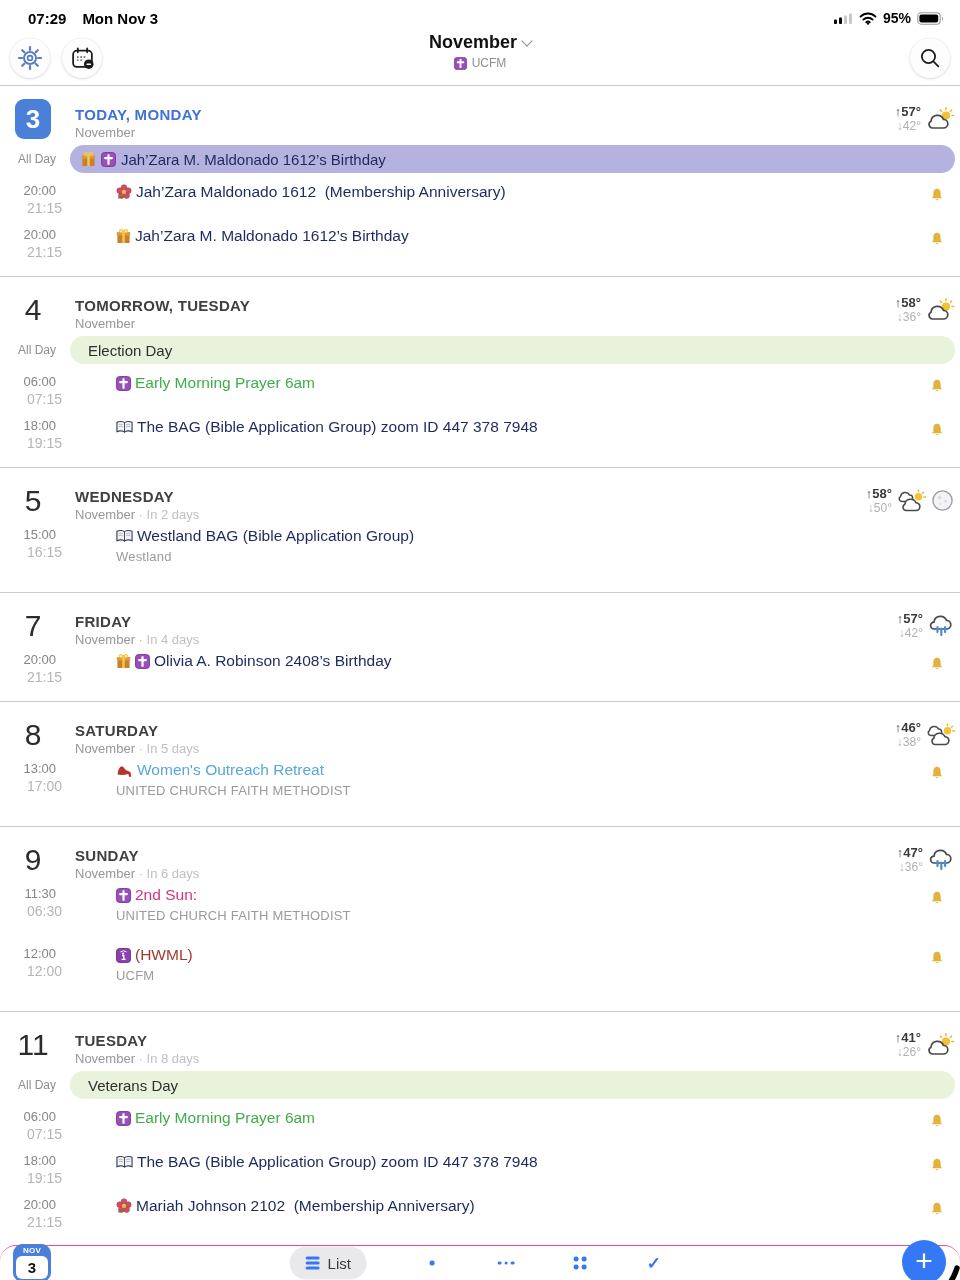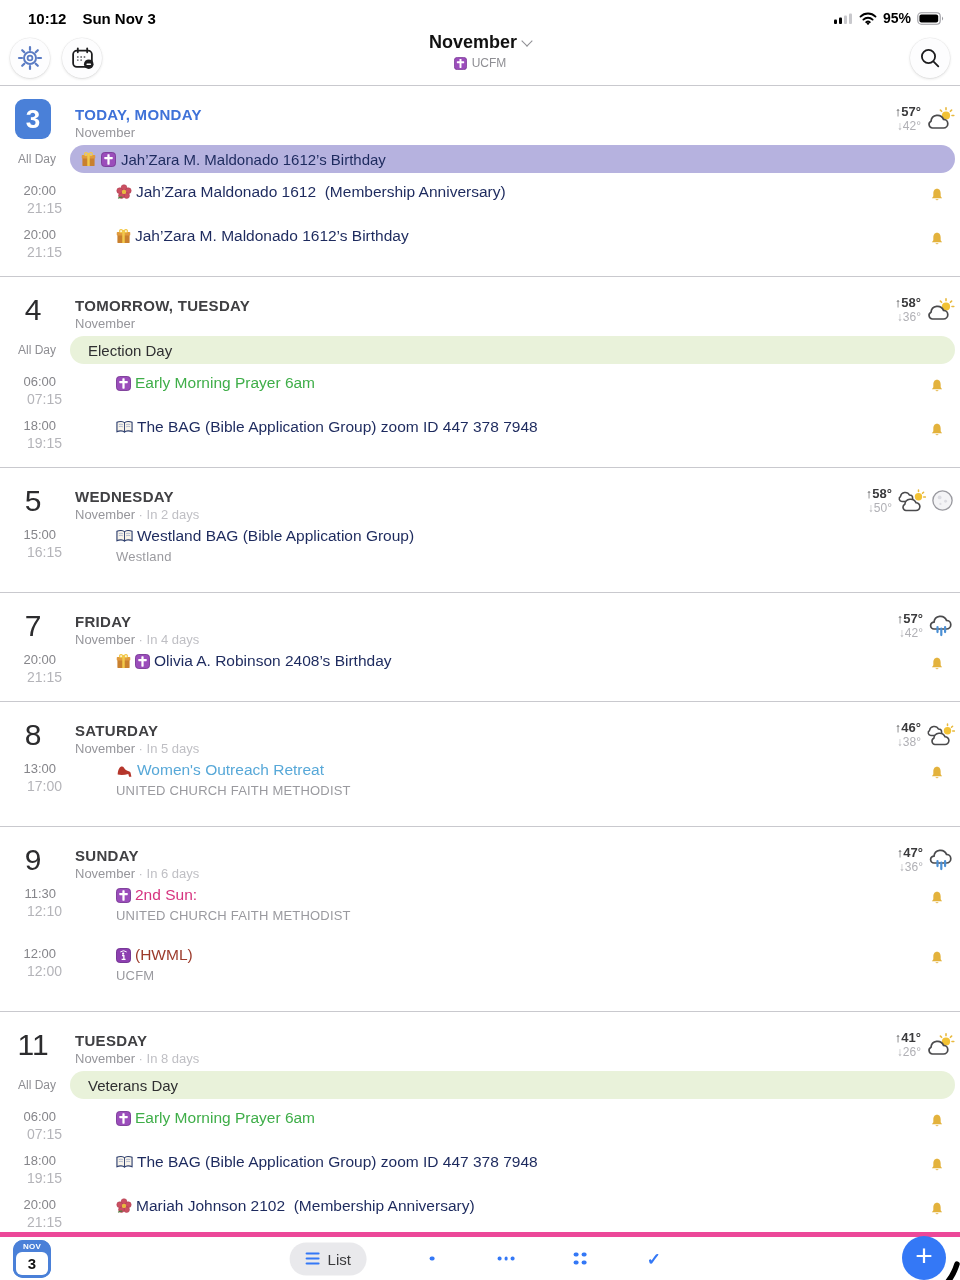--- a/index.html
+++ b/index.html
@@ -62,22 +62,22 @@
   .time-col .t1 { font-size:13px; color:#85858a; line-height:1.25; }
   .time-col .t2 { font-size:14px; color:#b4b4b9; line-height:1.3;padding-left:27px; }
   .evt-body { margin-left:16px; flex:1; min-width:0; }
   .evt-line { display:flex; align-items:center; gap:4px; }
   .evt-title { font-size:15.5px; white-space:pre; }
   .evt-loc { font-size:13px; color:#9a9a9f; margin-top:4px; letter-spacing:.2px; }
   .bell { margin-left:auto; padding-right:16px; margin-top:4px; flex:0 0 auto; }
   .icon { display:inline-flex; align-items:center; }
 
   
-  .toolbar { position:absolute; left:0; right:0; bottom:0; height:48px; background:#fff;
-    border-top:5px solid #ec4899; display:flex; align-items:center; }
+  .toolbar { position:absolute; left:0; right:0; bottom:0; height:35px; background:#fff;
+    border-top:1px solid #ec4899; display:flex; align-items:center;border-radius:16px; }
   .date-badge { margin-left:13px; width:38px; height:38px; border-radius:10px; background:#4a80d8;
     overflow:hidden; display:flex; flex-direction:column; cursor:pointer;
     box-shadow:inset 0 0 0 2px #4a80d8; }
   .db-month { font-size:8px; font-weight:700; color:#fff; text-align:center; padding-top:2px; letter-spacing:.3px; }
   .db-day { flex:1; margin:1px 3px 3px 3px; background:#fff; border-radius:6px;
     display:flex; align-items:center; justify-content:center; font-size:15px; font-weight:700; color:#111; }
   .view-switcher { position:absolute; left:50%; top:50%; transform:translate(-51%,-50%);
     display:flex; align-items:center; gap:56px; }
   .view-pill { display:flex; align-items:center; gap:8px; background:#e9e9ec; border-radius:17px;
     padding:8px 16px; cursor:pointer; }
@@ -96,22 +96,22 @@
     background:#3478f6; color:#fff; font-size:30px; font-weight:400; display:flex; align-items:center;
     justify-content:center; cursor:pointer; padding-bottom:3px; }
   .swoosh { position:absolute; right:-14px; bottom:-14px; pointer-events:none; }
 </style>
 </head>
 <body>
 
 <div class="app">
 
   <div class="statusbar">
-    <span class="sb-time">10:12</span>
-    <span class="sb-date">Sun Nov 3</span>
+    <span class="sb-time">07:29</span>
+    <span class="sb-date">Mon Nov 3</span>
     <div class="sb-right">
       <span class="icon">
         <svg width="19" height="12" viewBox="0 0 19 12">
           <rect x="0" y="7.5" width="3" height="4.5" rx="1" fill="#000"></rect>
           <rect x="5" y="5.5" width="3" height="6.5" rx="1" fill="#000"></rect>
           <rect x="10" y="3.5" width="3" height="8.5" rx="1" fill="#c8c8cc"></rect>
           <rect x="15" y="1.5" width="3" height="10.5" rx="1" fill="#c8c8cc"></rect>
         </svg>
       </span>
       <span class="icon">
@@ -572,21 +572,21 @@
                   <rect x="13.2" y="14.6" width="2.2" height="8.6" rx="1.1"></rect>
                   <rect x="17" y="13" width="2.2" height="7.2" rx="1.1"></rect>
                 </g>
               </svg>
             </span>
       </div>
     </div>
       <div class="event-row has-loc">
         <div class="time-col">
           <div class="t1">11:30</div>
-          <div class="t2">12:10</div>
+          <div class="t2">06:30</div>
         </div>
         <div class="evt-body">
           <div class="evt-line">
             <span class="icon">
                 <svg width="15" height="15" viewBox="0 0 16 16">
                   <rect x="0.5" y="0.5" width="15" height="15" rx="3.5" fill="#9b4dbb" stroke="#7a3b96"></rect>
                   <rect x="6.8" y="2.5" width="2.4" height="11" rx="0.6" fill="#fff"></rect>
                   <rect x="3.5" y="5.2" width="9" height="2.4" rx="0.6" fill="#fff"></rect>
                 </svg>
               </span>

